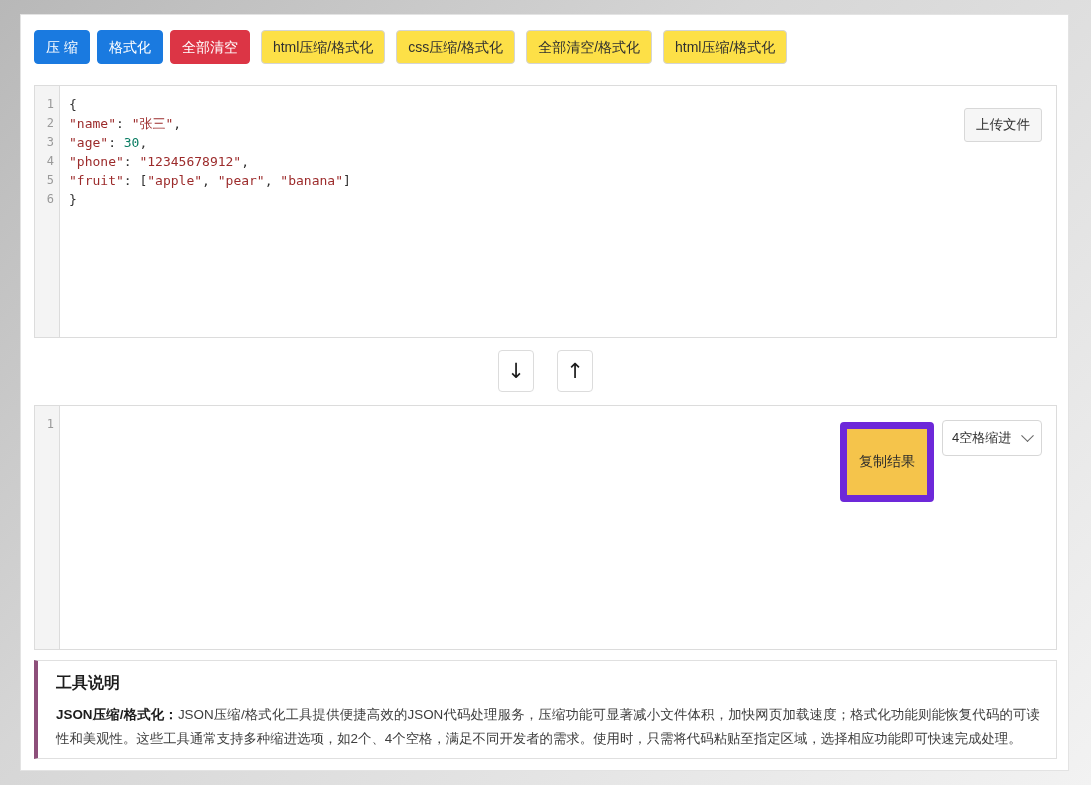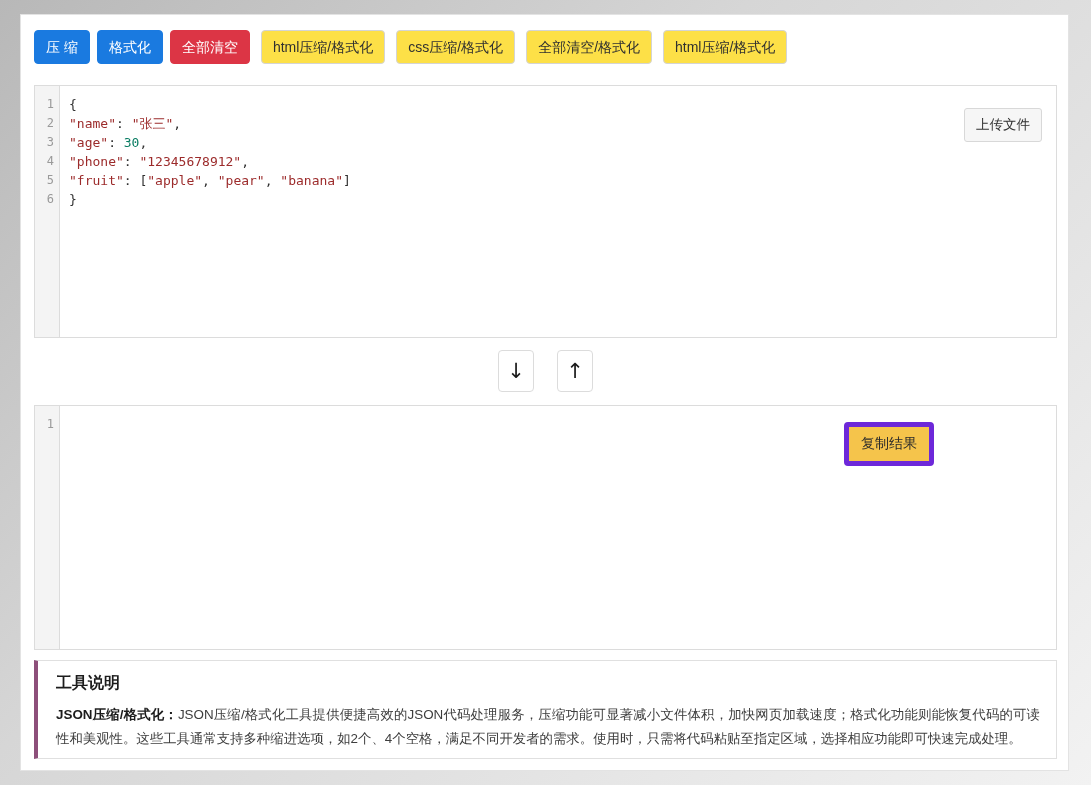--- a/index.html
+++ b/index.html
@@ -124,23 +124,23 @@
     color: #303030;
     cursor: pointer;
     white-space: nowrap;
   }
 
   
   #copy-result-btn {
     position: absolute;
     right: 122px; top: 16px;
     background: #f5c44b;
-    border: 5px solid #6d28d9;
-    border-radius: 4px;
-    padding: 8px 12px;
+    border: 7px solid #6d28d9;
+    border-radius: 4px;
+    padding: 24px 12px;
     font-size: 14px;
     color: #2b2b2b;
     cursor: pointer;
     white-space: nowrap;
   }
   #indent-select {
     position: absolute;
     right: 14px; top: 14px;
     width: 100px;
     background: #ffffff;
@@ -246,20 +246,24 @@
       <div class="arrow-btn">↓</div>
       <div class="arrow-btn">↑</div>
     </div>
 
     <div class="editor-shell" id="output-editor">
       <div class="gutter" id="output-gutter">
           <div>1</div>
         </div>
       <div class="code-area" id="output-code"></div>
       <button id="copy-result-btn">复制结果</button>
+      <div id="indent-select">
+        <span>4空格缩进</span>
+        <span class="caret"></span>
+      </div>
     </div>
 
     <div id="desc-panel">
       <div id="desc-title">工具说明</div>
       <div id="desc-body">
         <span class="lead">JSON压缩/格式化：</span><span>JSON压缩/格式化工具提供便捷高效的JSON代码处理服务，压缩功能可显著减小文件体积，加快网页加载速度；格式化功能则能恢复代码的可读性和美观性。这些工具通常支持多种缩进选项，如2个、4个空格，满足不同开发者的需求。使用时，只需将代码粘贴至指定区域，选择相应功能即可快速完成处理。</span>
       </div>
     </div>
 
   </div>

